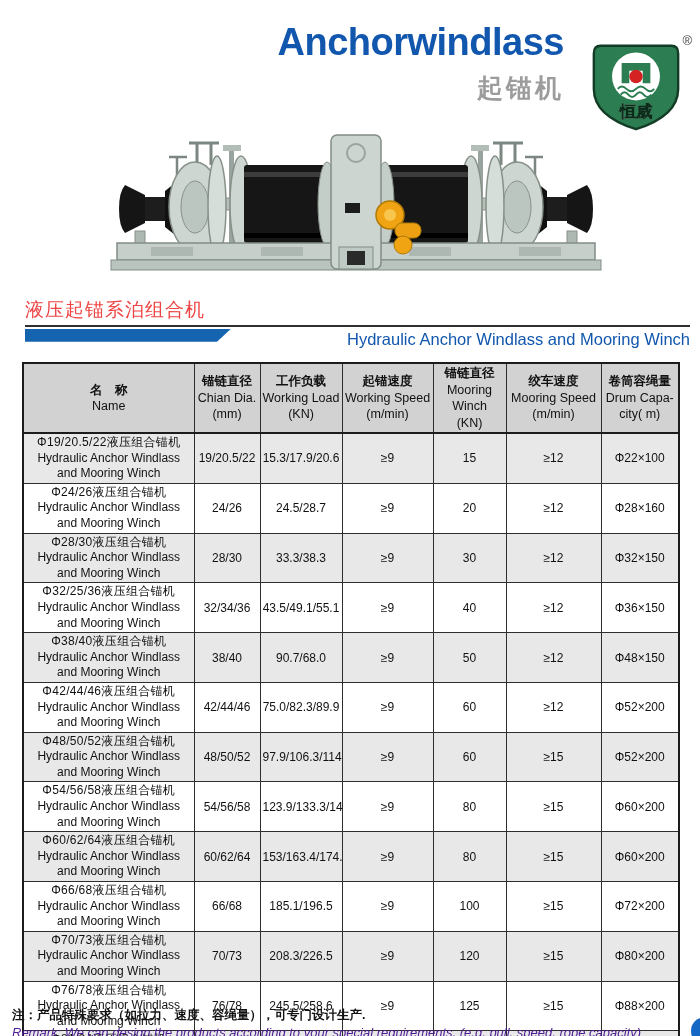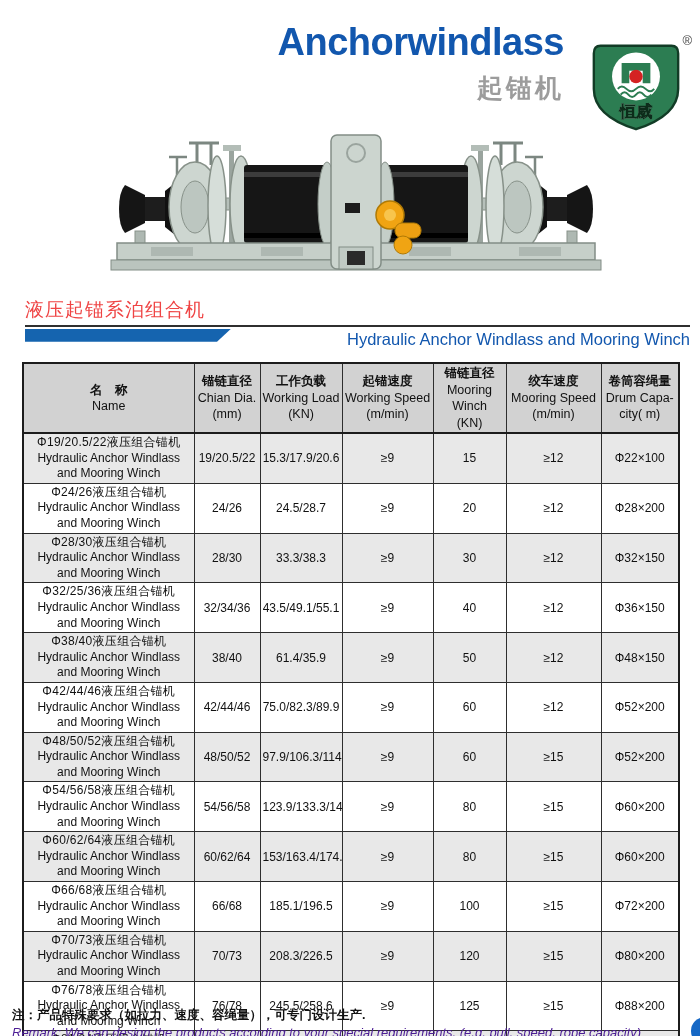--- a/index.html
+++ b/index.html
@@ -194,21 +194,21 @@
     <tr>
       <td class="c-name">
         <div class="n-cn">Φ24/26液压组合锚机</div>
         <div class="n-en">Hydraulic Anchor Windlass and Mooring Winch</div>
       </td>
       <td>24/26</td>
       <td>24.5/28.7</td>
       <td>≥9</td>
       <td>20</td>
       <td>≥12</td>
-      <td>Φ28×200</td>
+      <td>Φ28×160</td>
     </tr>
 
     <tr class="alt">
       <td class="c-name">
         <div class="n-cn">Φ28/30液压组合锚机</div>
         <div class="n-en">Hydraulic Anchor Windlass and Mooring Winch</div>
       </td>
       <td>28/30</td>
       <td>33.3/38.3</td>
       <td>≥9</td>
@@ -229,21 +229,21 @@
       <td>≥12</td>
       <td>Φ36×150</td>
     </tr>
 
     <tr class="alt">
       <td class="c-name">
         <div class="n-cn">Φ38/40液压组合锚机</div>
         <div class="n-en">Hydraulic Anchor Windlass and Mooring Winch</div>
       </td>
       <td>38/40</td>
-      <td>61.4/35.9</td>
+      <td>90.7/68.0</td>
       <td>≥9</td>
       <td>50</td>
       <td>≥12</td>
       <td>Φ48×150</td>
     </tr>
 
     <tr>
       <td class="c-name">
         <div class="n-cn">Φ42/44/46液压组合锚机</div>
         <div class="n-en">Hydraulic Anchor Windlass and Mooring Winch</div>

